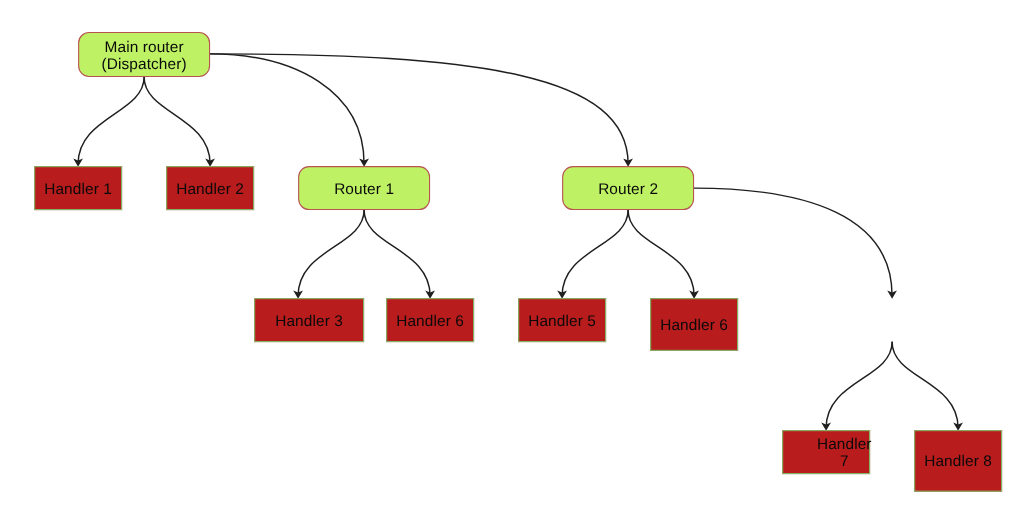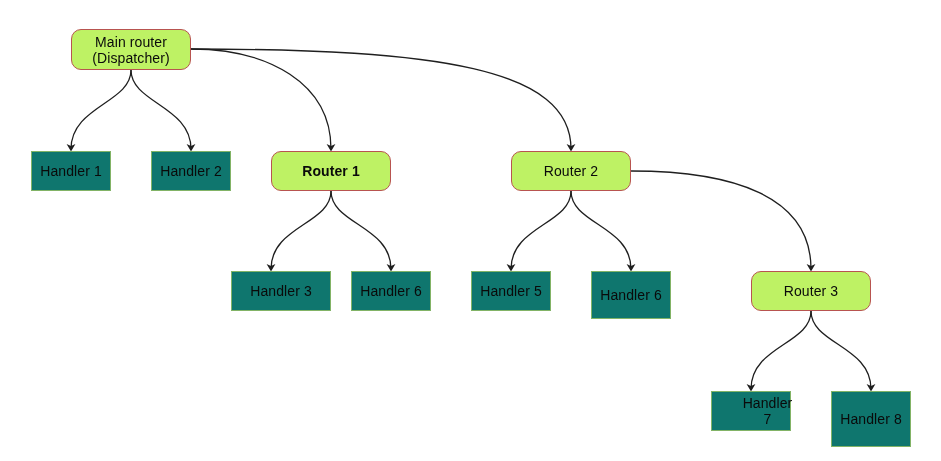--- a/index.html
+++ b/index.html
@@ -39,21 +39,21 @@
     color: #0a0a0a;
     letter-spacing: 0.1px;
     white-space: pre-line;
   }
   .node-router {
     background: #bef264;
     border: 1px solid #b85450;
     border-radius: 10px;
   }
   .node-handler {
-    background: #0f766e;
+    background: #b91c1c;
     border: 1px solid #82b366;
     border-radius: 0px;
   }
   .node-label {
     display: block;
     white-space: pre-line;
   }
 </style>
 </head>
 <body>
@@ -87,21 +87,21 @@
   </div>
 
   <div class="node node-handler" style="left:31px;top:151px;width:80px;height:40px;">
     <span class="node-label">Handler 1</span>
   </div>
 
   <div class="node node-handler" style="left:151px;top:151px;width:80px;height:40px;">
     <span class="node-label">Handler 2</span>
   </div>
 
-  <div class="node node-router" style="left:271px;top:151px;width:120px;height:40px;font-weight:bold;">
+  <div class="node node-router" style="left:271px;top:151px;width:120px;height:40px;">
     <span class="node-label">Router 1</span>
   </div>
 
   <div class="node node-router" style="left:511px;top:151px;width:120px;height:40px;">
     <span class="node-label">Router 2</span>
   </div>
 
   <div class="node node-handler" style="left:231px;top:271px;width:100px;height:40px;">
     <span class="node-label">Handler 3</span>
   </div>
@@ -111,23 +111,20 @@
   </div>
 
   <div class="node node-handler" style="left:471px;top:271px;width:80px;height:40px;">
     <span class="node-label">Handler 5</span>
   </div>
 
   <div class="node node-handler" style="left:591px;top:271px;width:80px;height:48px;">
     <span class="node-label">Handler 6</span>
   </div>
 
-  <div class="node node-router" style="left:751px;top:271px;width:120px;height:40px;">
-    <span class="node-label">Router 3</span>
-  </div>
 
   <div class="node node-handler" style="left:711px;top:391px;width:80px;height:40px;padding-left:33px;">
     <span class="node-label">Handler 7</span>
   </div>
 
   <div class="node node-handler" style="left:831px;top:391px;width:80px;height:56px;text-align:center;">
     <span class="node-label">Handler 8</span>
   </div>
 
 </div>

